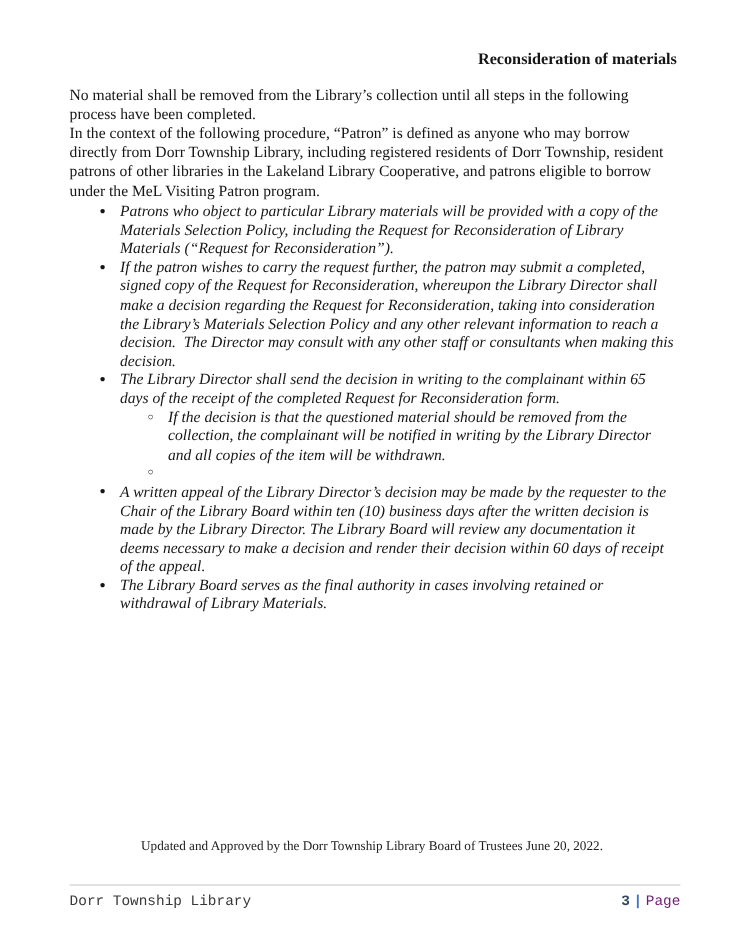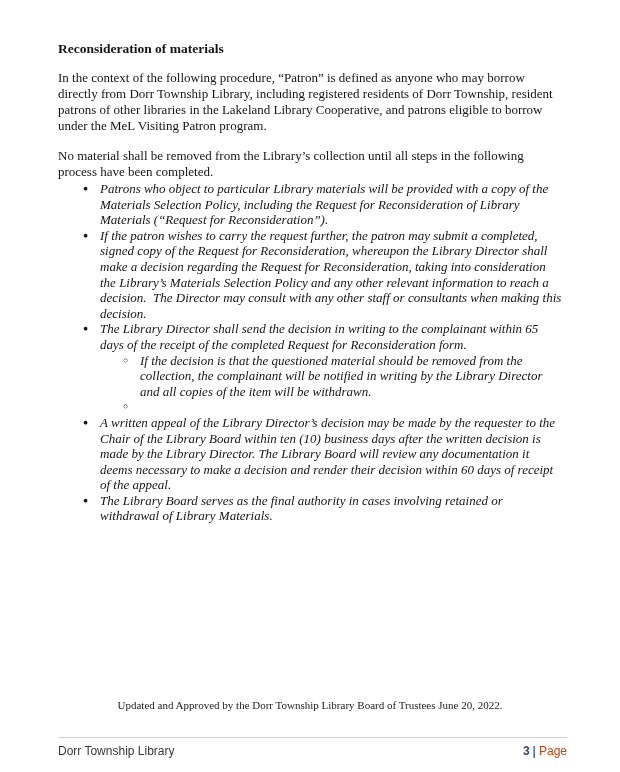--- a/index.html
+++ b/index.html
@@ -11,21 +11,21 @@
     font-family: "Liberation Serif", serif;
     color: #151515;
     overflow: hidden;
     box-sizing: border-box;
   }
   .content { padding: 41px 56px 0 58px; }
   .title {
     font-size: 13.5px;
     line-height: 16px;
     font-weight: 700;
-    text-align: left;
+    text-align: right;
     margin: 0 0 13px 0;
   }
   .body-para {
     font-size: 13px;
     line-height: 16px;
     margin: 0;
     white-space: pre-wrap;
   }
   .para-gap { margin-top: 14px; }
   .list { margin-top: 1px; }
@@ -55,43 +55,43 @@
   .footer {
     position: absolute;
     left: 58px;
     right: 53px;
     top: 737px;
   }
   .footer-rule { height: 1px; background: #cfcfcf; }
   .footer-row {
     position: relative;
     padding-top: 6px;
-    font-family: Liberation Sans, sans-serif;
+    font-family: Liberation Mono, monospace;
     font-size: 12px;
     color: #383838;
     height: 18px;
     text-align: center;
   }
   .footer-name { position: absolute; left: 0; top: 6px; }
   .footer-address { position: absolute; left: 50%; top: 6px; transform: translateX(-48%); white-space: nowrap; }
   .footer-page { position: absolute; right: 0; top: 6px; white-space: nowrap; }
   .page-num { color: #33475e; font-weight: 700; }
   .page-sep { font-weight: 700; padding: 0 3px; }
   .page-label { }
 </style>
 </head>
 <body>
 
 <div class="page">
   <div class="content">
 
     <h1 class="title">Reconsideration of materials</h1>
 
+    <p class="body-para para-gap">No material shall be removed from the Library’s collection until all steps in the following process have been completed.</p>
     <p class="body-para">In the context of the following procedure, “Patron” is defined as anyone who may borrow directly from Dorr Township Library, including registered residents of Dorr Township, resident patrons of other libraries in the Lakeland Library Cooperative, and patrons eligible to borrow under the MeL Visiting Patron program.</p>
-    <p class="body-para para-gap">No material shall be removed from the Library’s collection until all steps in the following process have been completed.</p>
 
     <div class="list">
 
       <div class="li l1">
         <span class="mk">●</span>
         <span class="tx">Patrons who object to particular Library materials will be provided with a copy of the Materials Selection Policy, including the Request for Reconsideration of Library Materials (“Request for Reconsideration”).</span>
       </div>
 
       <div class="li l1">
         <span class="mk">●</span>
@@ -124,16 +124,16 @@
 
     </div>
   </div>
 
   <div class="approval-note">Updated and Approved by the Dorr Township Library Board of Trustees June 20, 2022.</div>
 
   <div class="footer">
     <div class="footer-rule"></div>
     <div class="footer-row">
       <span class="footer-name">Dorr Township Library</span>
-      <span class="footer-page"><span class="page-num">3</span><span class="page-sep" style="color: rgb(68, 114, 196);">|</span><span class="page-label" style="color: #c2410c;">Page</span></span>
+      <span class="footer-page"><span class="page-num">3</span><span class="page-sep" style="color: rgb(68, 114, 196);">|</span><span class="page-label" style="color: #701a75;">Page</span></span>
     </div>
   </div>
 </div>
 
 </body></html>

